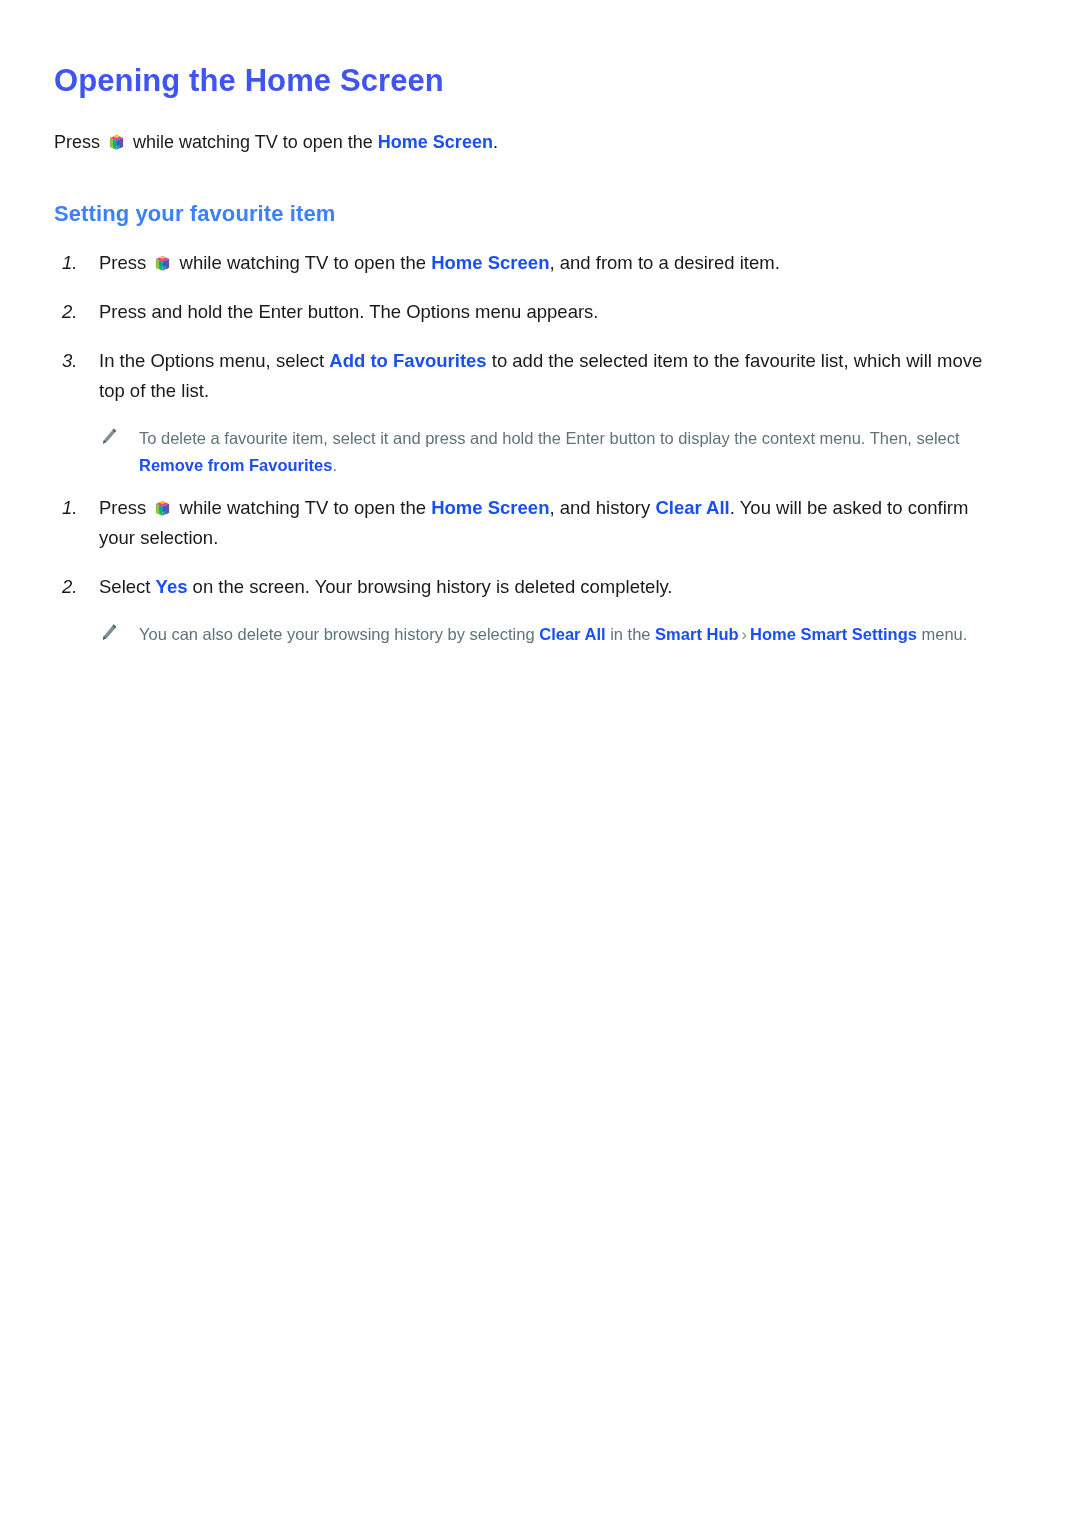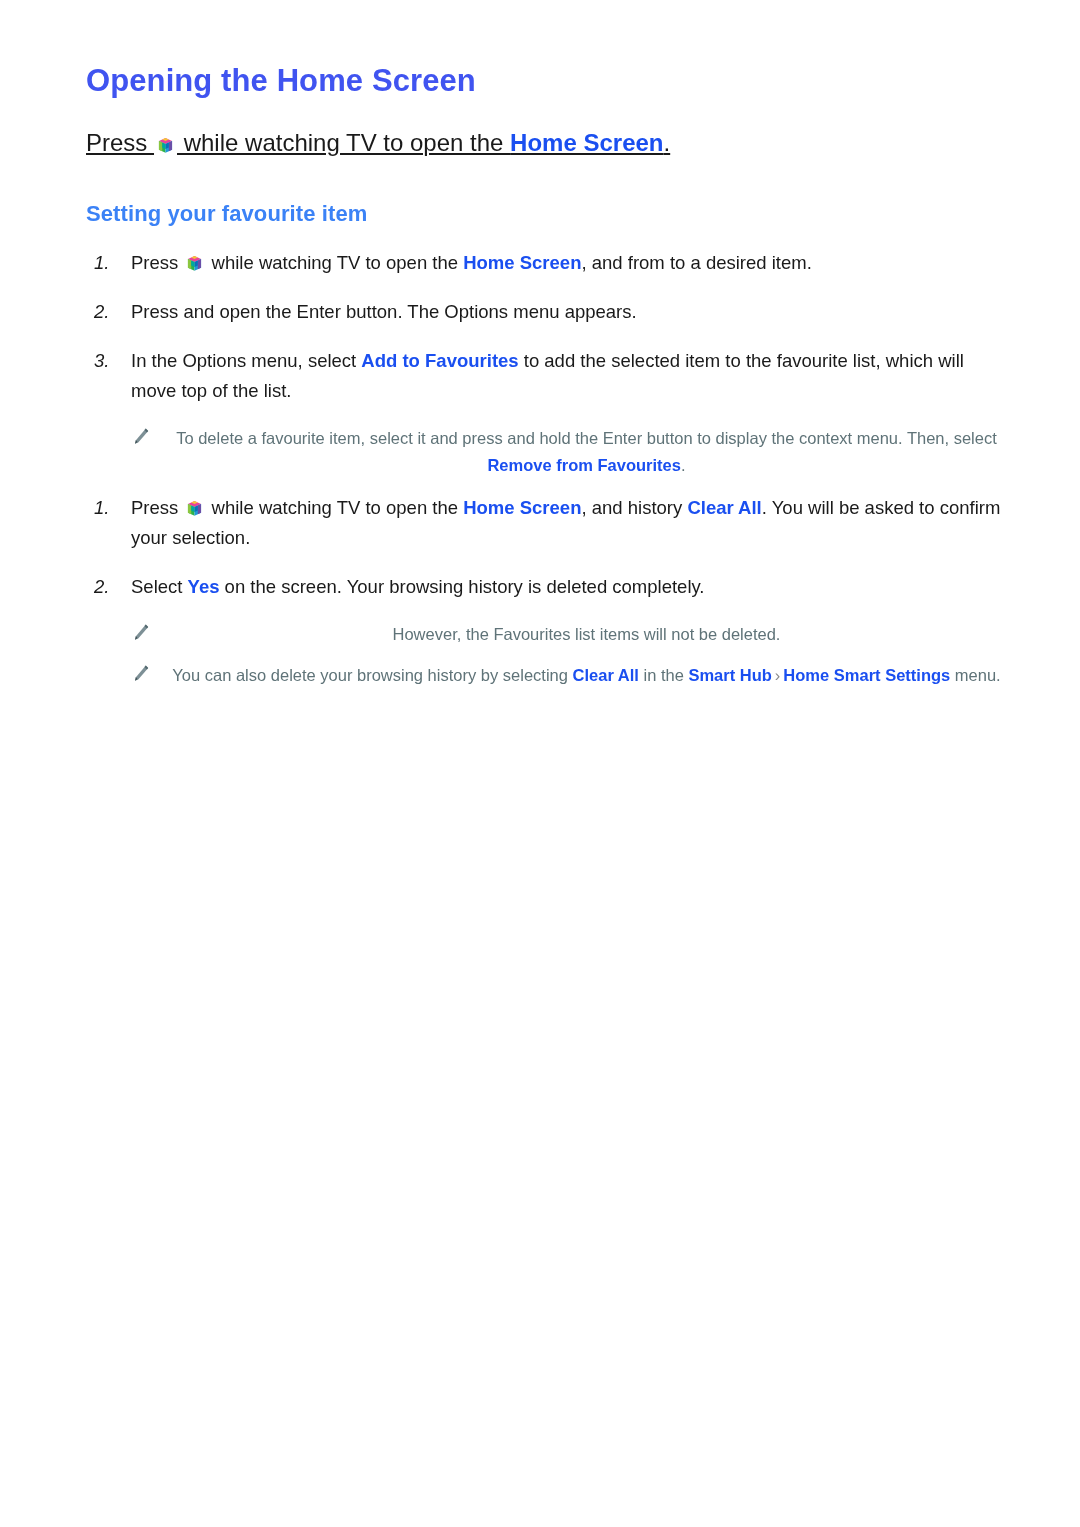--- a/index.html
+++ b/index.html
@@ -12,21 +12,21 @@
     height: 1527px;
     font-family: "Liberation Sans", sans-serif;
     color: #1a1a1a;
     -webkit-font-smoothing: antialiased;
   }
   .page {
     position: relative;
     width: 1080px;
     height: 1527px;
     box-sizing: border-box;
-    padding: 62px 78px 0 86px;
+    padding: 62px 78px 0 54px;
   }
 
   h1.doc-title {
     font-size: 31px;
     font-weight: bold;
     color: #4054f0;
     margin: 0 0 26px 0;
     letter-spacing: 0.1px;
     line-height: 1.25;
   }
@@ -34,26 +34,25 @@
   h2.section-title {
     font-size: 22px;
     font-weight: bold;
     color: #3b82f6;
     margin: 42px 0 20px 0;
     letter-spacing: 0.1px;
     line-height: 1.3;
   }
 
   p.para {
-    font-size: 24px;
+    font-size: 18px;
     line-height: 31px;
     margin: 0 0 14px 0;
     color: #1a1a1a;
     max-width: 930px;
-    text-decoration: underline;
   }
 
   .blue {
     color: #1a4ff0;
     font-weight: bold;
   }
 
   ol.steps {
     list-style: none;
     margin: 0;
@@ -76,21 +75,20 @@
     color: #1a1a1a;
   }
 
   .notes {
     margin: 10px 0 0 0;
     padding: 0;
     list-style: none;
   }
   .notes.indented {
     margin-left: 42px;
-    text-align: center;
   }
   .notes > li {
     position: relative;
     padding-left: 43px;
     margin-bottom: 14px;
     font-size: 16.5px;
     line-height: 27px;
     color: #5f7378;
     max-width: 900px;
   }
@@ -150,21 +148,21 @@
             <polygon points="8,1 11.5,2.6 8,4.2 4.5,2.6" fill="#f6c437"></polygon>
             <polygon points="1,4.2 8,7.4 8,16.8 1,13.6" fill="#2bb24c"></polygon>
             <polygon points="8,7.4 15,4.2 15,13.6 8,16.8" fill="#1f9ad6"></polygon>
             <polygon points="1,4.2 4.5,5.8 4.5,15.2 1,13.6" fill="#8cc63f"></polygon>
             <polygon points="11.5,5.8 15,4.2 15,13.6 11.5,15.2" fill="#6a4ea8"></polygon>
             <polygon points="8,7.4 11.5,5.8 11.5,11.2 8,12.8" fill="#0d6fb8"></polygon>
             <polygon points="4.5,5.8 8,7.4 8,12.8 4.5,11.2" fill="#00a99d"></polygon>
           </svg></span><span> while watching TV to open the </span><span class="blue">Home Screen</span><span>, and from to a desired item.</span>
     </li>
     <li>
-      <span class="num">2.</span><span>Press and open the Enter button. The Options menu appears.</span>
+      <span class="num">2.</span><span>Press and hold the Enter button. The Options menu appears.</span>
     </li>
     <li>
       <span class="num">3.</span><span>In the Options menu, select </span><span class="blue">Add to Favourites</span><span> to add the selected item to the favourite list, which will move top of the list.</span>
     </li>
   </ol>
 
   <ul class="notes indented">
     <li>
       <span class="pencil"><svg viewBox="0 0 18 20" width="18" height="20" xmlns="http://www.w3.org/2000/svg">
             <path d="M13.8 1.6 L16.2 4.0 L6.2 15.4 L3.0 16.8 L3.9 13.3 Z" fill="#7d9096"></path>
@@ -192,21 +190,21 @@
       <span class="num">2.</span><span>Select </span><span class="blue">Yes</span><span> on the screen. Your browsing history is deleted completely.</span>
     </li>
   </ol>
 
   <ul class="notes indented">
     <li>
       <span class="pencil"><svg viewBox="0 0 18 20" width="18" height="20" xmlns="http://www.w3.org/2000/svg">
             <path d="M13.8 1.6 L16.2 4.0 L6.2 15.4 L3.0 16.8 L3.9 13.3 Z" fill="#7d9096"></path>
             <path d="M13.8 1.6 L16.2 4.0 L14.9 5.4 L12.5 3.0 Z" fill="#556a70"></path>
             <path d="M3.0 16.8 L3.9 13.3 L5.6 15.0 Z" fill="#3f5156"></path>
-          </svg></span><span>However, the Favourites list items will not be deleted.</span>
+          </svg></span>
     </li>
     <li>
       <span class="pencil"><svg viewBox="0 0 18 20" width="18" height="20" xmlns="http://www.w3.org/2000/svg">
             <path d="M13.8 1.6 L16.2 4.0 L6.2 15.4 L3.0 16.8 L3.9 13.3 Z" fill="#7d9096"></path>
             <path d="M13.8 1.6 L16.2 4.0 L14.9 5.4 L12.5 3.0 Z" fill="#556a70"></path>
             <path d="M3.0 16.8 L3.9 13.3 L5.6 15.0 Z" fill="#3f5156"></path>
           </svg></span><span>You can also delete your browsing history by selecting </span><span class="blue">Clear All</span><span> in the </span><span class="blue">Smart Hub</span><span class="sep">›</span><span class="blue">Home Smart Settings</span><span> menu.</span>
     </li>
   </ul>
 

